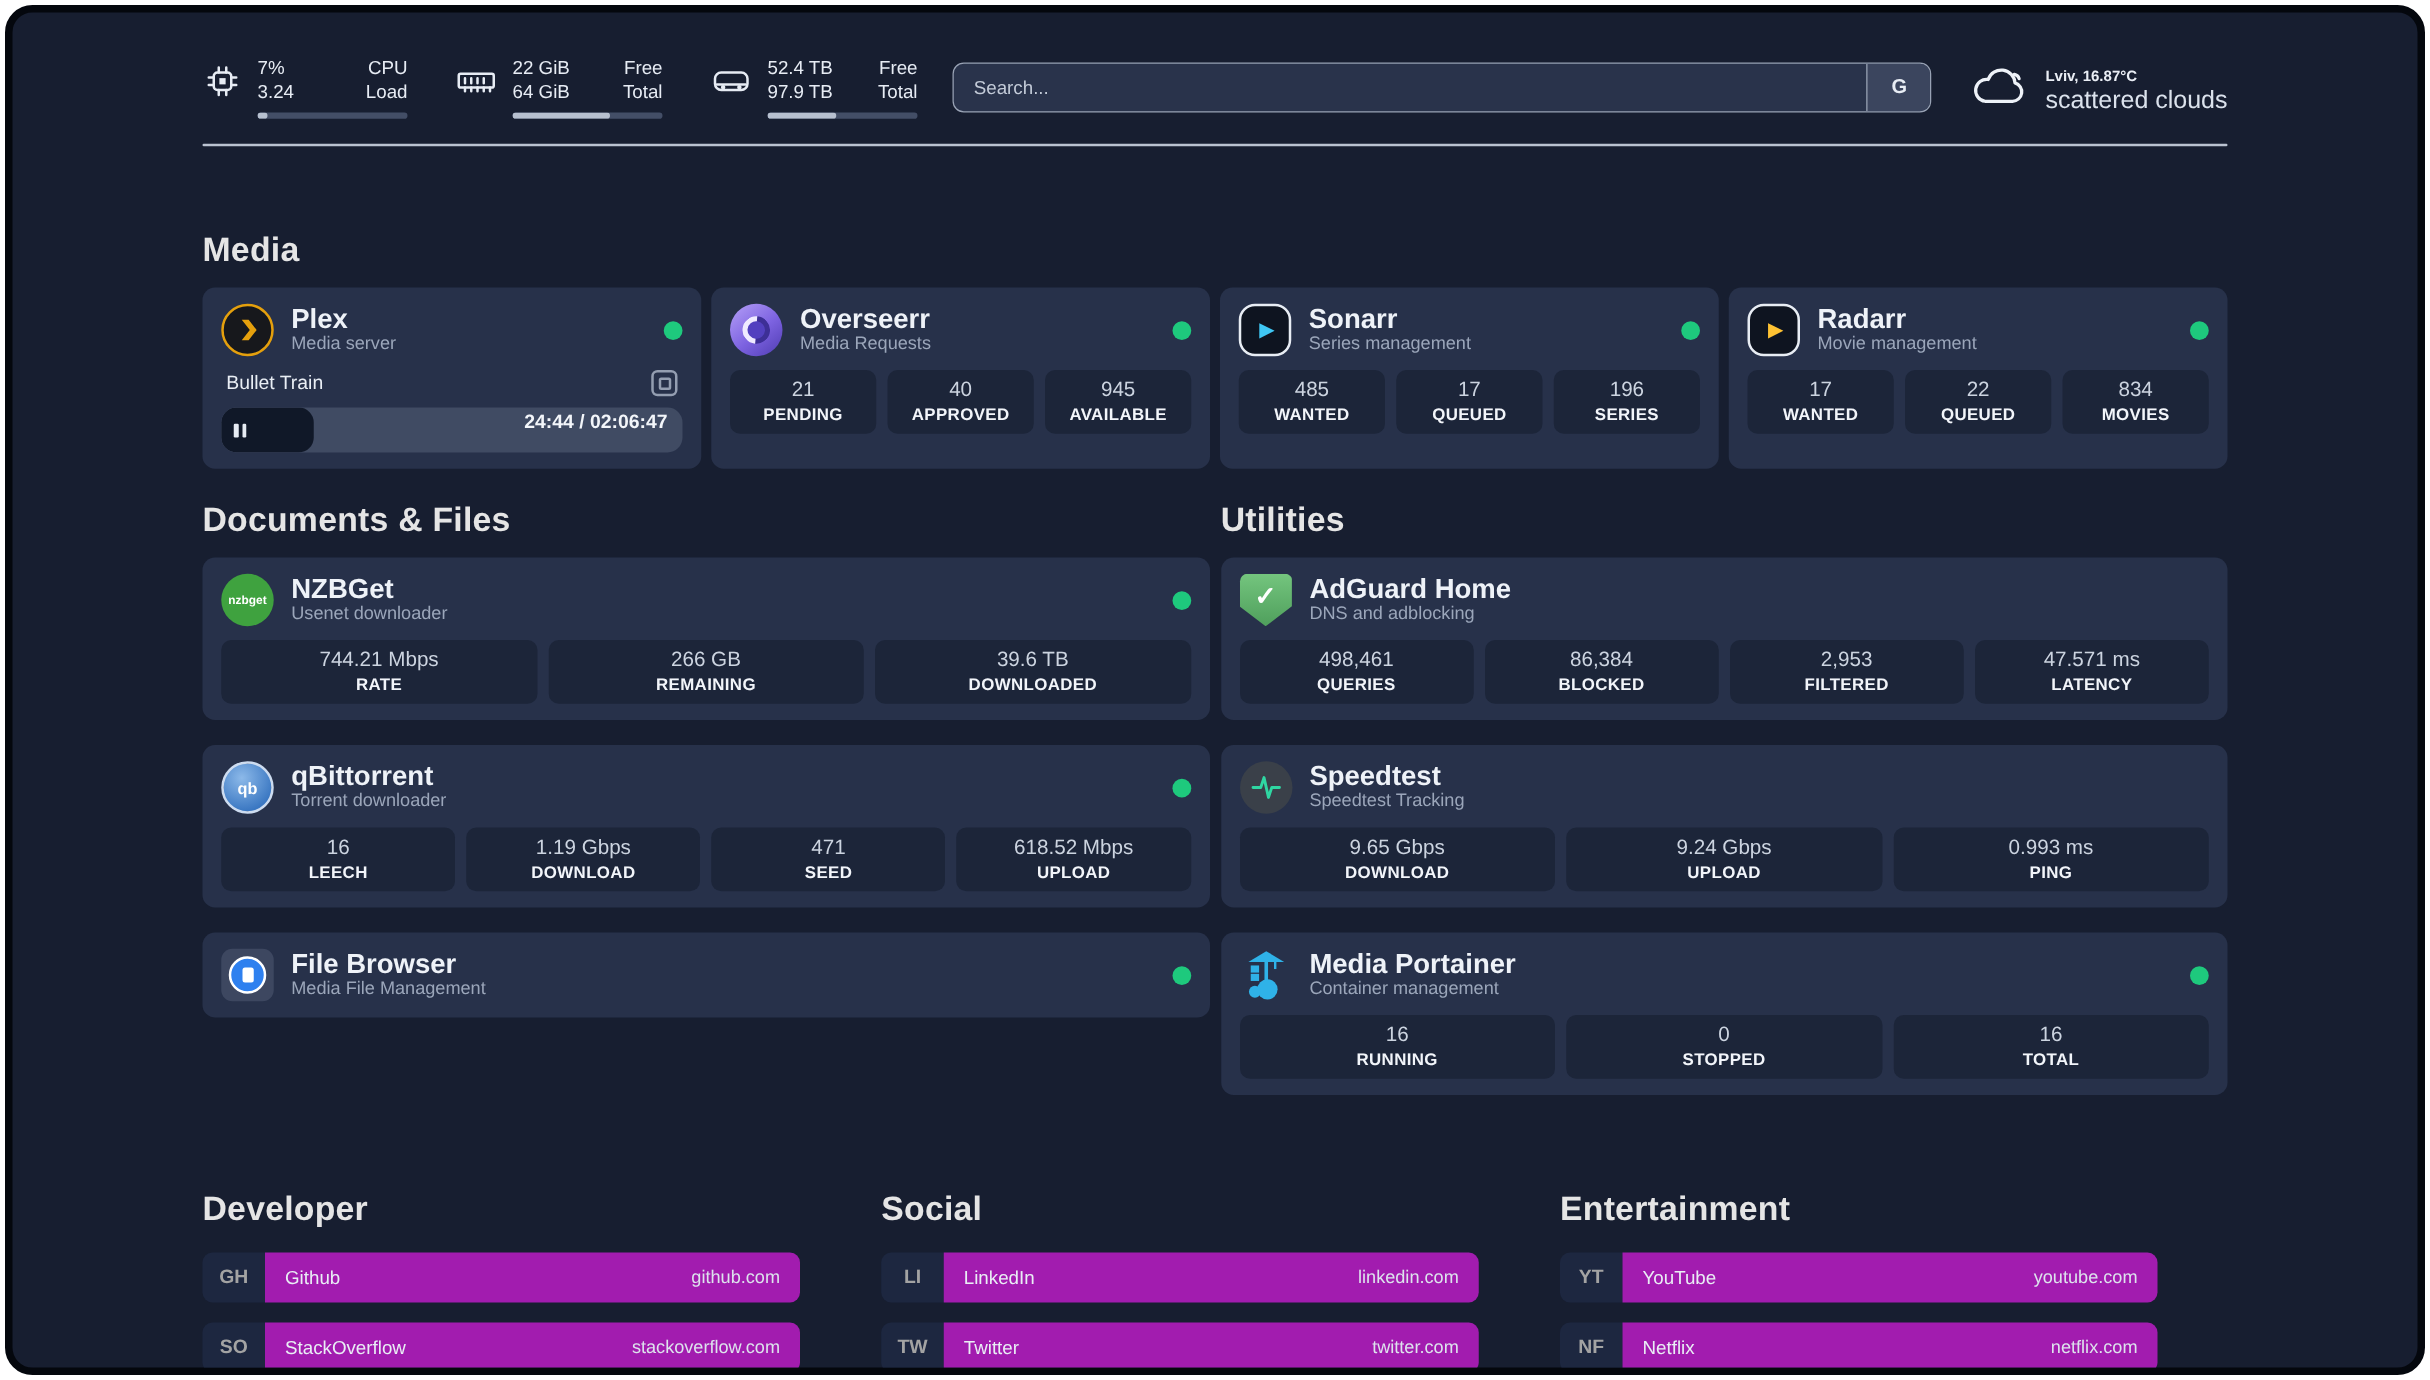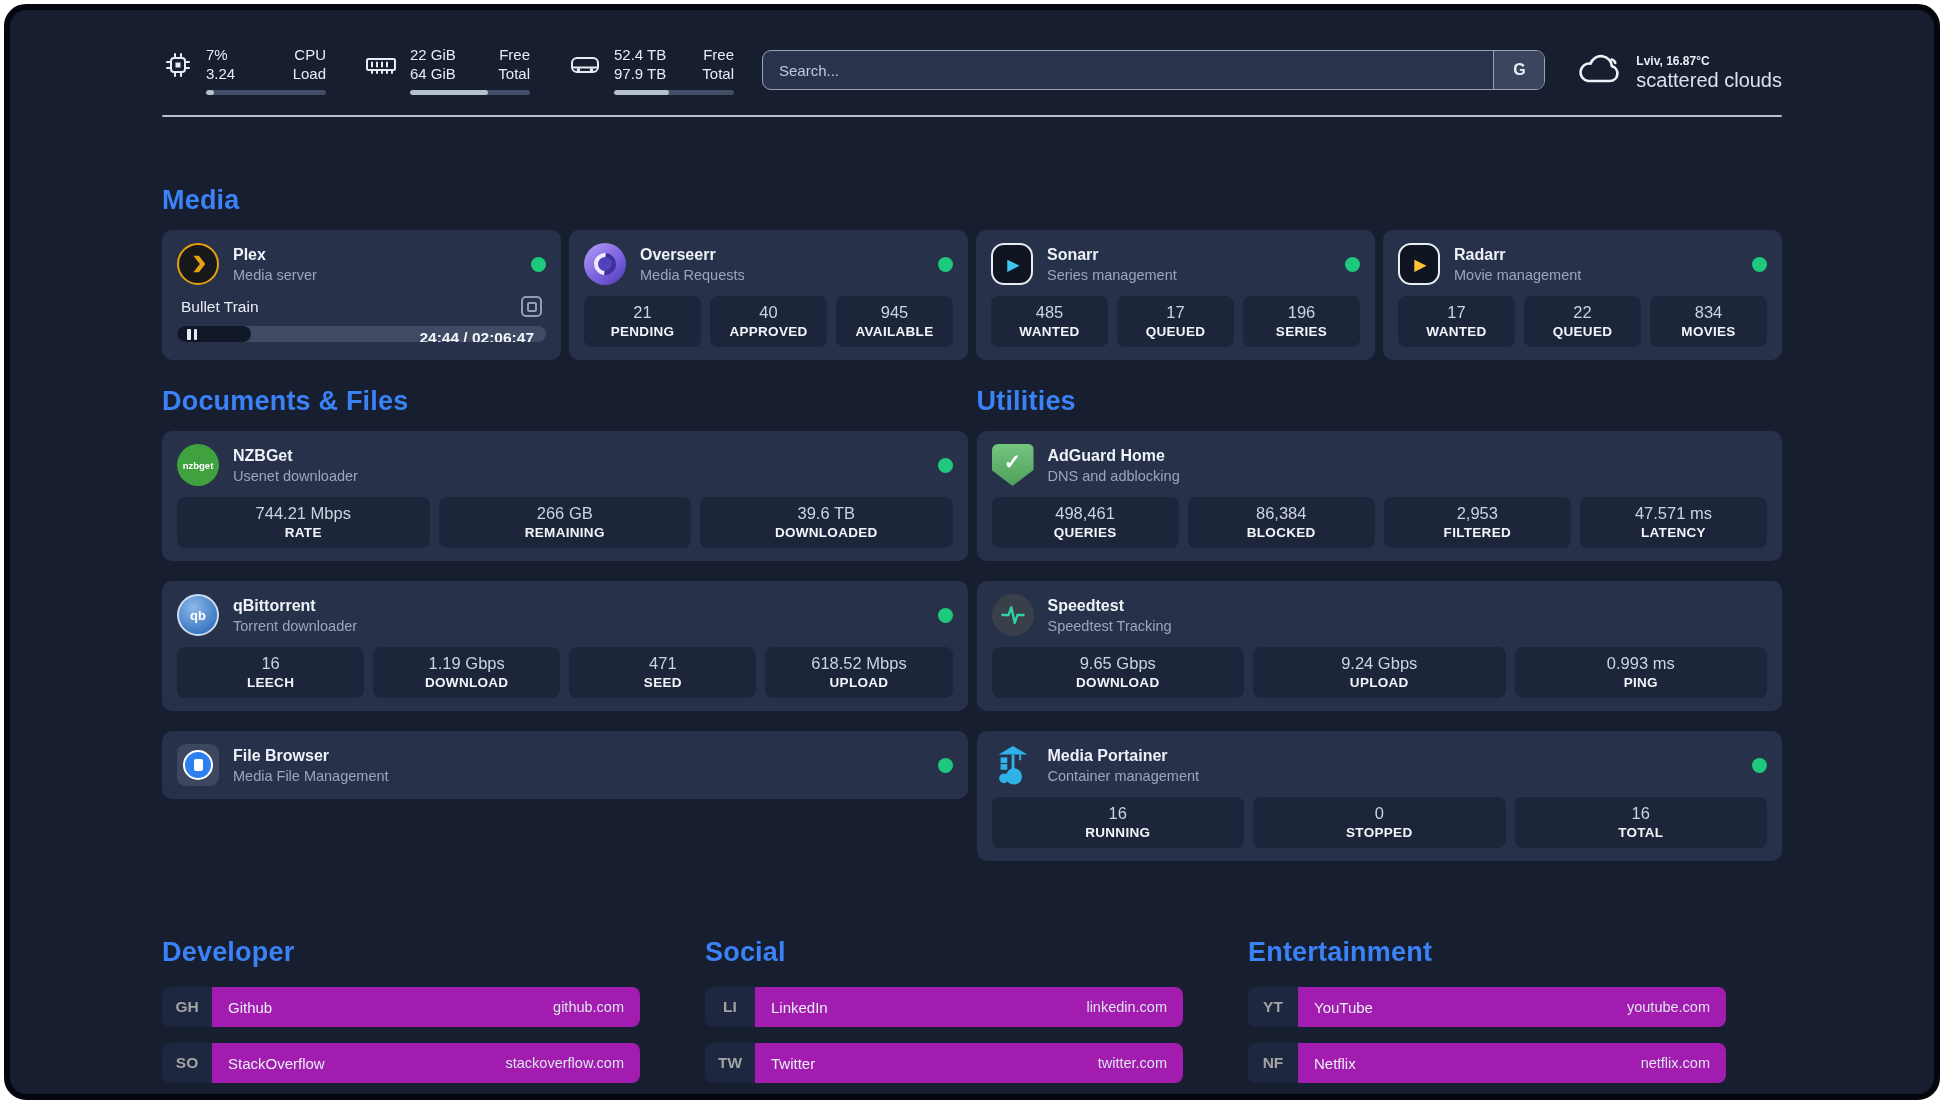--- a/index.html
+++ b/index.html
@@ -28,46 +28,46 @@
     justify-content:center;color:#e8edf4;font-size:16px;font-weight:bold;cursor:pointer;}
 
   .weather{display:flex;align-items:center;gap:13px;min-width:178px;}
   .weather-text{display:flex;flex-direction:column;color:#eaeef5;}
   .weather-loc{font-size:12px;font-weight:600;line-height:20px;}
   .weather-cond{font-size:20px;line-height:19px;color:#dbe2ec;}
 
   .divider{height:2px;background:#ccd4e2;opacity:.9;border-radius:2px;margin-top:15px;}
 
   
-  .section-title{font-size:27px;font-weight:600;color:#3b82f6;margin:0 0 14px 0;letter-spacing:.2px;}
+  .section-title{font-size:27px;font-weight:600;color:#e5e5e5;margin:0 0 14px 0;letter-spacing:.2px;}
   .media-title{margin-top:68px;}
   .media-grid{display:grid;grid-template-columns:repeat(4,1fr);gap:8px;}
   .two-col{display:grid;grid-template-columns:1fr 1fr;gap:9px;margin-top:26px;}
   .col{display:flex;flex-direction:column;}
   .col .card{margin-bottom:20px;}
 
   .card{background:#27314a;border-radius:10px;padding:13px 15px;box-sizing:border-box;}
   .app-header{display:flex;align-items:center;gap:14px;}
   .app-meta{display:flex;flex-direction:column;}
-  .app-name{font-size:16px;font-weight:600;color:#eef2f8;line-height:22px;}
+  .app-name{font-size:22px;font-weight:600;color:#eef2f8;line-height:22px;}
   .app-desc{font-size:14.5px;color:#9ba6ba;line-height:18px;}
   .status-dot{width:15px;height:15px;border-radius:50%;background:#1ec97d;margin-left:auto;flex:none;}
 
   .stat-row{display:flex;gap:9px;margin-top:11px;}
   .stat-tile{flex:1;background:#1c2539;border-radius:8px;text-align:center;padding:6px 4px 7px;}
   .stat-value{font-size:16.5px;color:#ccd4e0;line-height:21px;}
   .stat-label{font-size:13.5px;font-weight:bold;color:#f2f5fa;line-height:17px;letter-spacing:.3px;}
 
   
   .np-title-row{display:flex;justify-content:space-between;align-items:center;margin-top:9px;
     padding:2px 4px;font-size:15.5px;color:#e9eef5;}
   .session-icon{width:17px;height:17px;border:2px solid #949eb1;border-radius:5px;display:flex;
     align-items:center;justify-content:center;}
   .session-icon span{width:6px;height:6px;border:2px solid #949eb1;border-radius:2px;display:block;}
-  .np-bar{position:relative;margin-top:7px;height:16px;background:#404b63;border-radius:12px;overflow:hidden;}
+  .np-bar{position:relative;margin-top:7px;height:36px;background:#404b63;border-radius:12px;overflow:hidden;}
   .np-fill{position:absolute;left:0;top:0;bottom:0;background:#101828;border-radius:12px;
     display:flex;align-items:center;padding-left:10px;box-sizing:border-box;}
   .pause-icon{display:flex;gap:3px;}
   .pause-icon i{display:block;width:3.5px;height:11px;background:#e6ebf3;border-radius:1px;}
   .np-time{position:absolute;right:12px;top:0;line-height:24px;font-size:15.5px;font-weight:bold;color:#f3f6fa;}
 
   
   .app-icon{width:42px;height:42px;flex:none;display:flex;align-items:center;justify-content:center;box-sizing:border-box;}
   .icon-plex{border-radius:50%;background:#17181c;border:2.5px solid #e5a00d;}
   .icon-overseerr{border-radius:50%;background:linear-gradient(140deg,#b6a0f8 0%,#7c62e0 55%,#4f3cb2 100%);}

